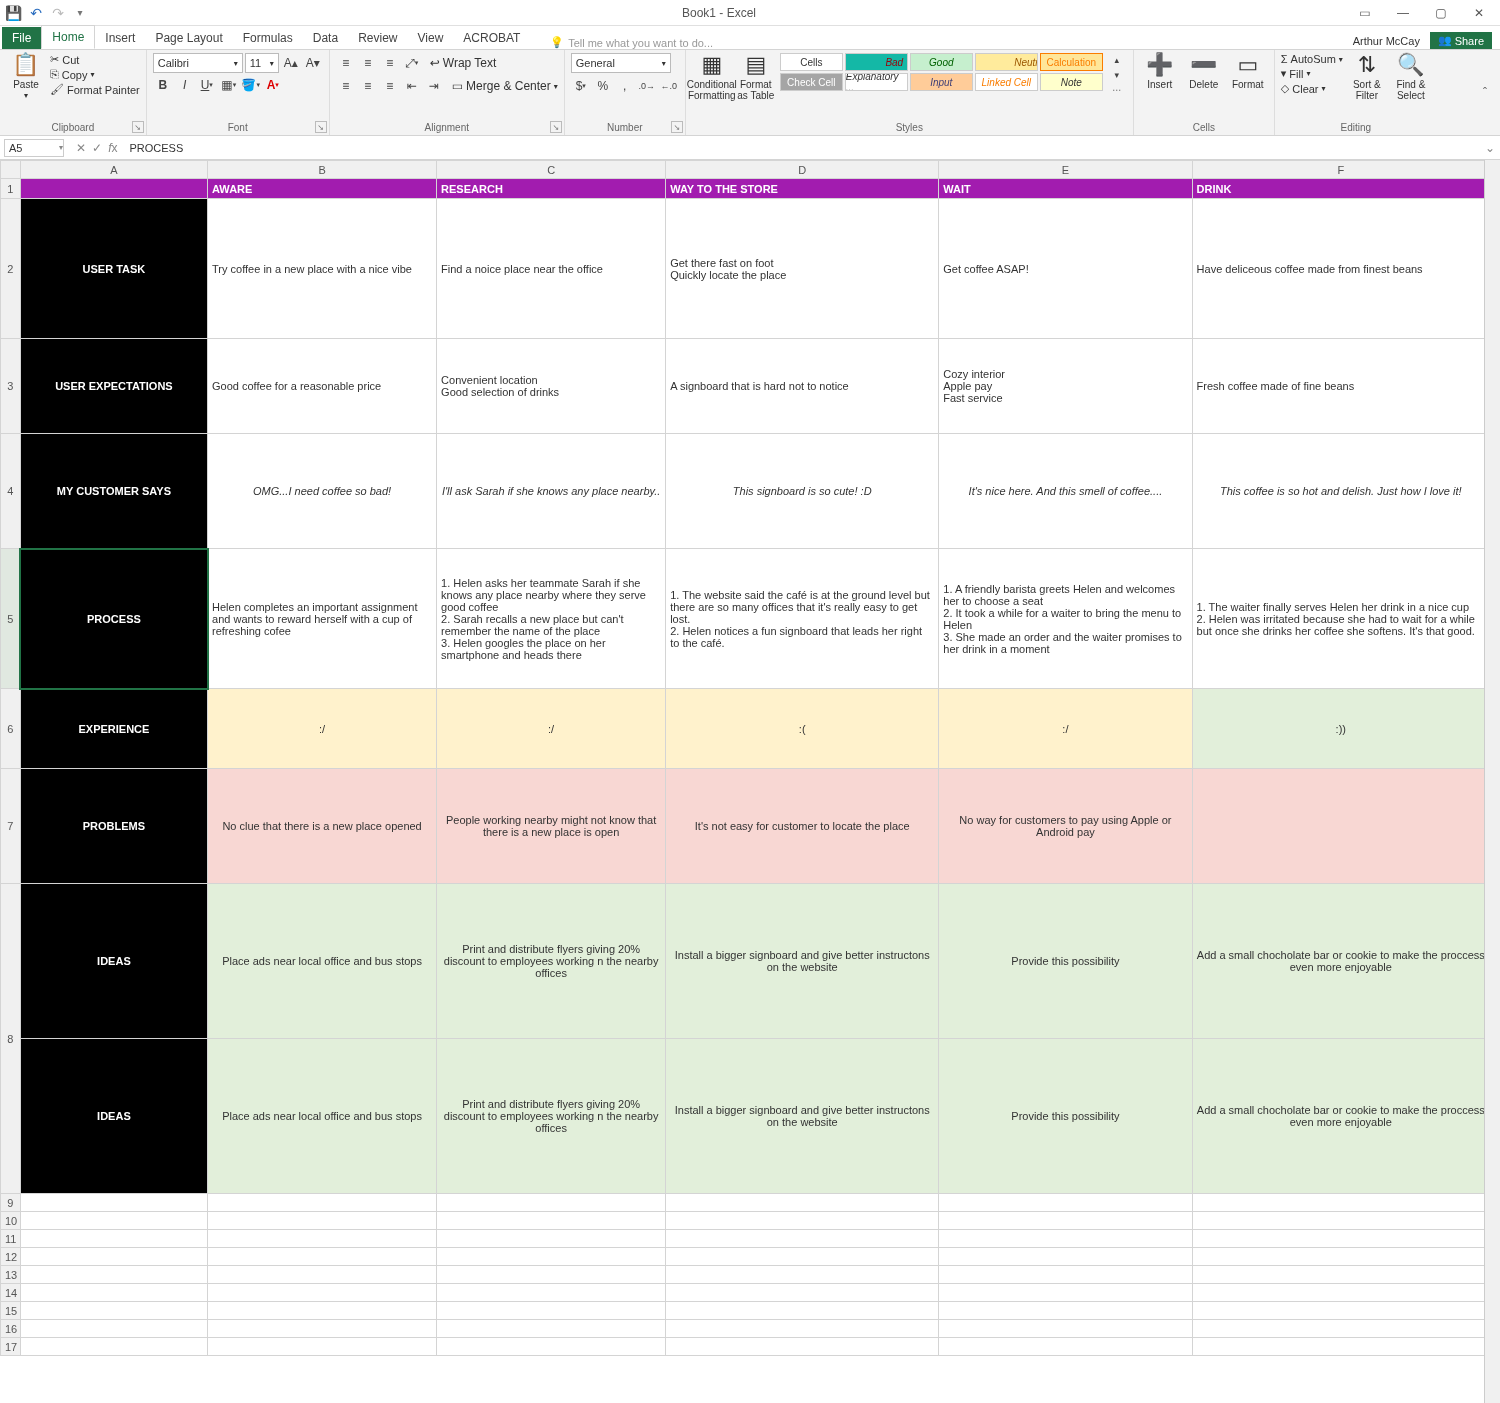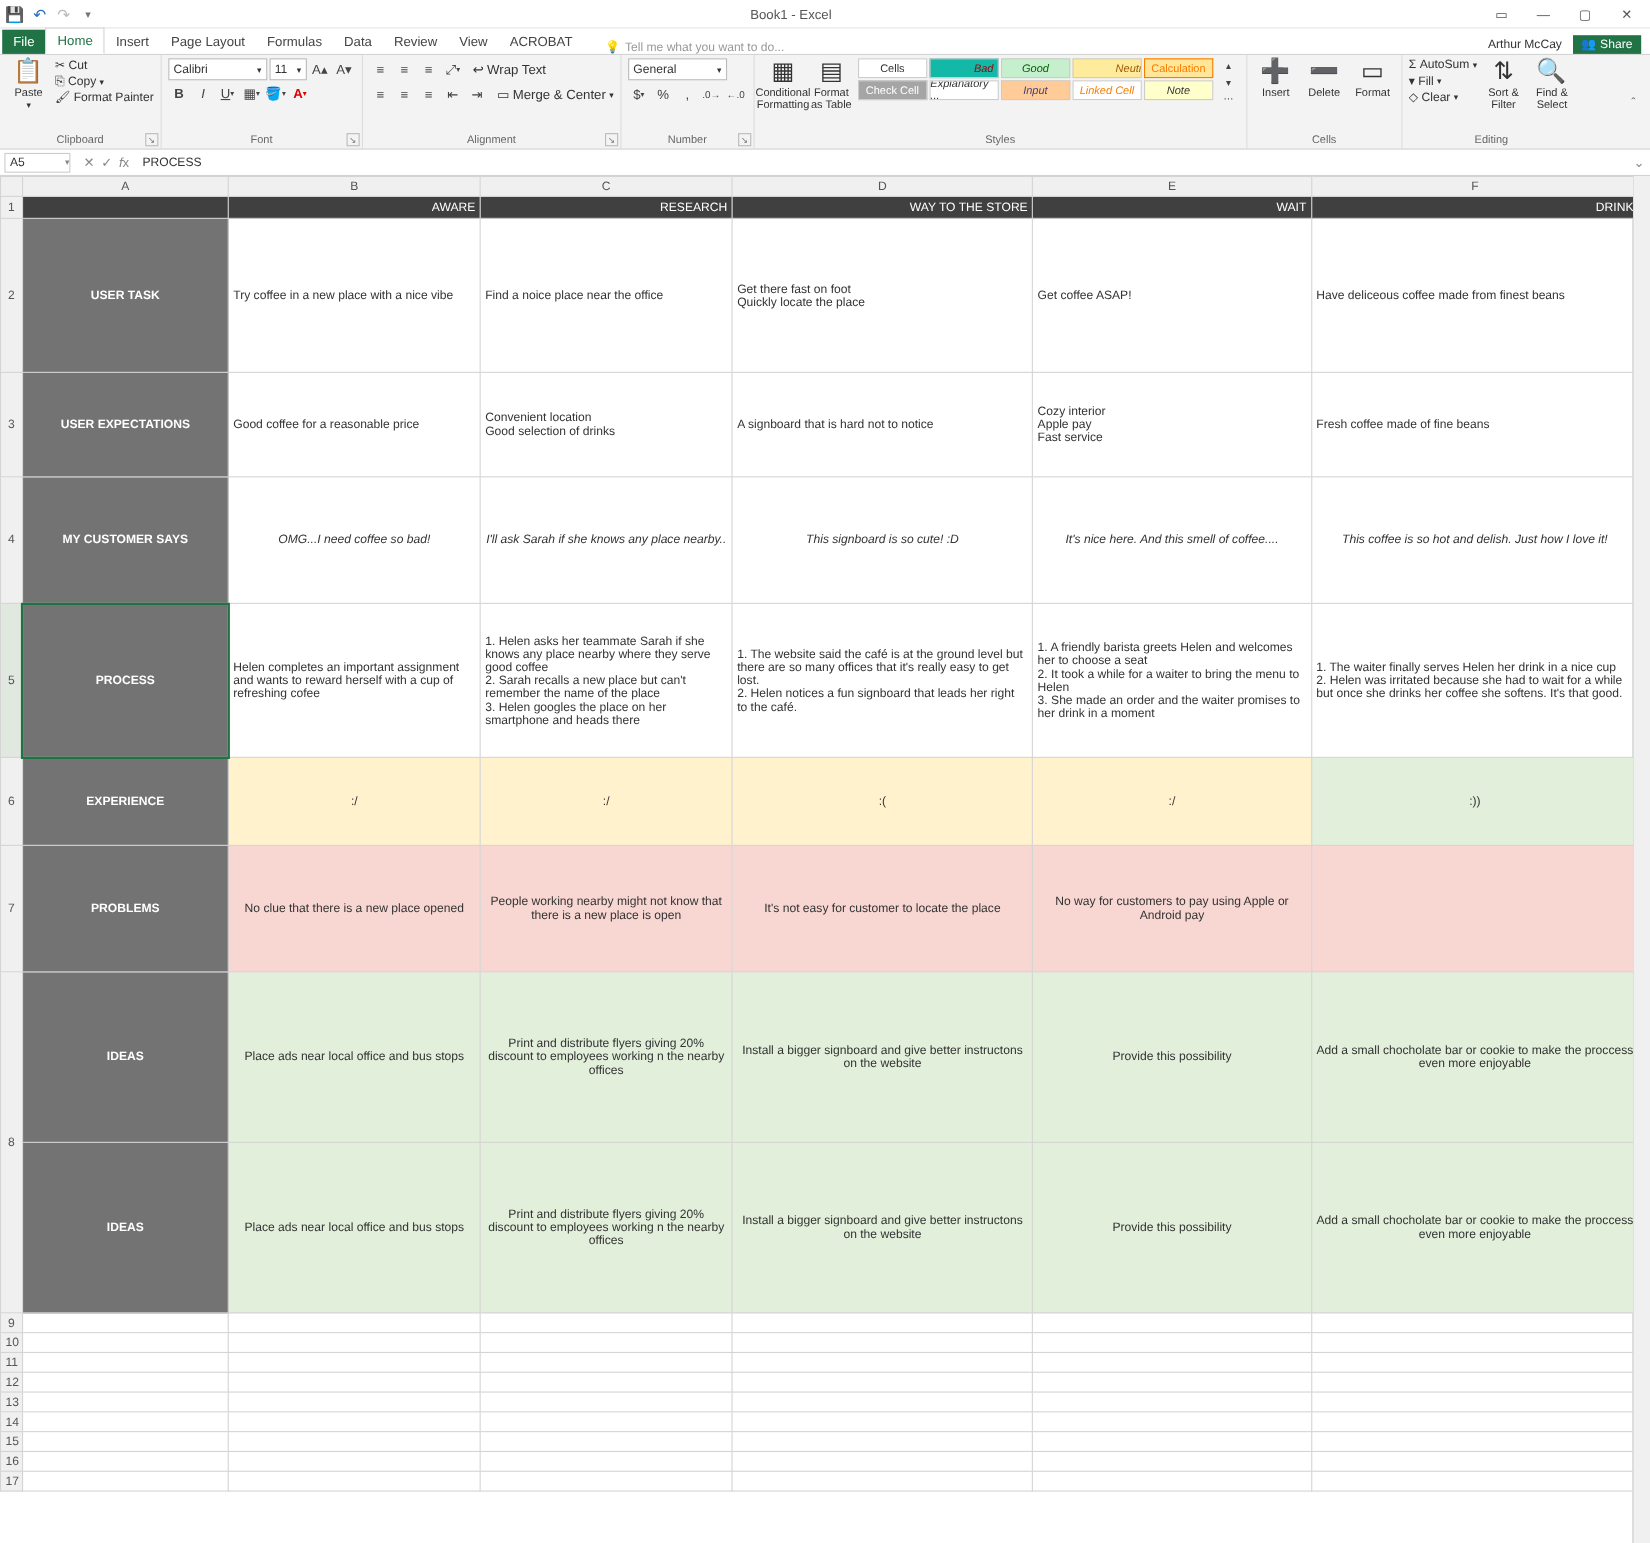--- a/index.html
+++ b/index.html
@@ -50,22 +50,22 @@
 .sheet-wrap { display:flex; height: calc(1403px - 26px - 24px - 86px - 24px); }
 .sheet-scroll { flex:1; overflow:auto; }
 table.grid { border-collapse: collapse; table-layout:fixed; width: 1490px;}
 table.grid th, table.grid td { border: 1px solid #d4d4d4; font-size: 11px; vertical-align: middle; padding: 2px 4px; }
 .col-hdr th { background:#f0f0f0; font-weight:normal; text-align:center; height:18px; font-size:11px; color:#555;}
 .row-hdr { background:#f0f0f0; text-align:center; width:18px; font-size:11px; color:#555;}
 .selectall { background:#f0f0f0; width:18px;}
 
 .c-A { width:170px;} .c-B{width:208px;} .c-C{width:208px;} .c-D{width:248px;} .c-E{width:230px;} .c-F{width:270px;}
 
-.map-hdr { background:#404040; color:#fff; font-weight:normal; text-align:right; height:20px;}
-.map-label { background:#737373; color:#fff; font-weight:bold; text-align:center; font-size:10px;}
+.map-hdr { background:#a21caf; color:#fff; font-weight:bold; text-align:left; height:20px;}
+.map-label { background:#000000; color:#fff; font-weight:bold; text-align:center; font-size:10px;}
 .row-h1 td { height:140px;}
 .row-h2 td { height:95px;}
 .row-h3 td { height:115px;}
 .row-h4 td { height:140px;}
 .row-h5 td { height:80px;}
 .row-h6 td { height:115px;}
 .row-h7 td { height:155px;}
 .row-h8 td { height:155px;}
 .row-sm td { height:18px;}
 .selected-hdr { background:#e0e8e0;}
@@ -210,21 +210,21 @@
               <span style="font-size:8px;">▾</span>
             </div>
       </div>
     </div>
     <div class="ribbon-group-label">Alignment</div>
     <div class="launcher">↘</div>
   </div>
 
   <div class="ribbon-group">
     <div class="group-content" style="flex-direction:column;gap:3px;">
-      <div class="font-select" style="width:90px;justify-content:space-between;">
+      <div class="font-select" style="width:100px;justify-content:space-between;">
             <span>General</span>
             <span style="font-size:8px;">▾</span>
           </div>
       <div class="btn-row">
         <span class="tiny-btn">$<span style="font-size:7px;">▾</span></span>
         <span class="tiny-btn">%</span>
         <span class="tiny-btn">,</span>
         <span class="tiny-btn" style="font-size:9px;">.0→</span>
         <span class="tiny-btn" style="font-size:9px;">←.0</span>
       </div>

